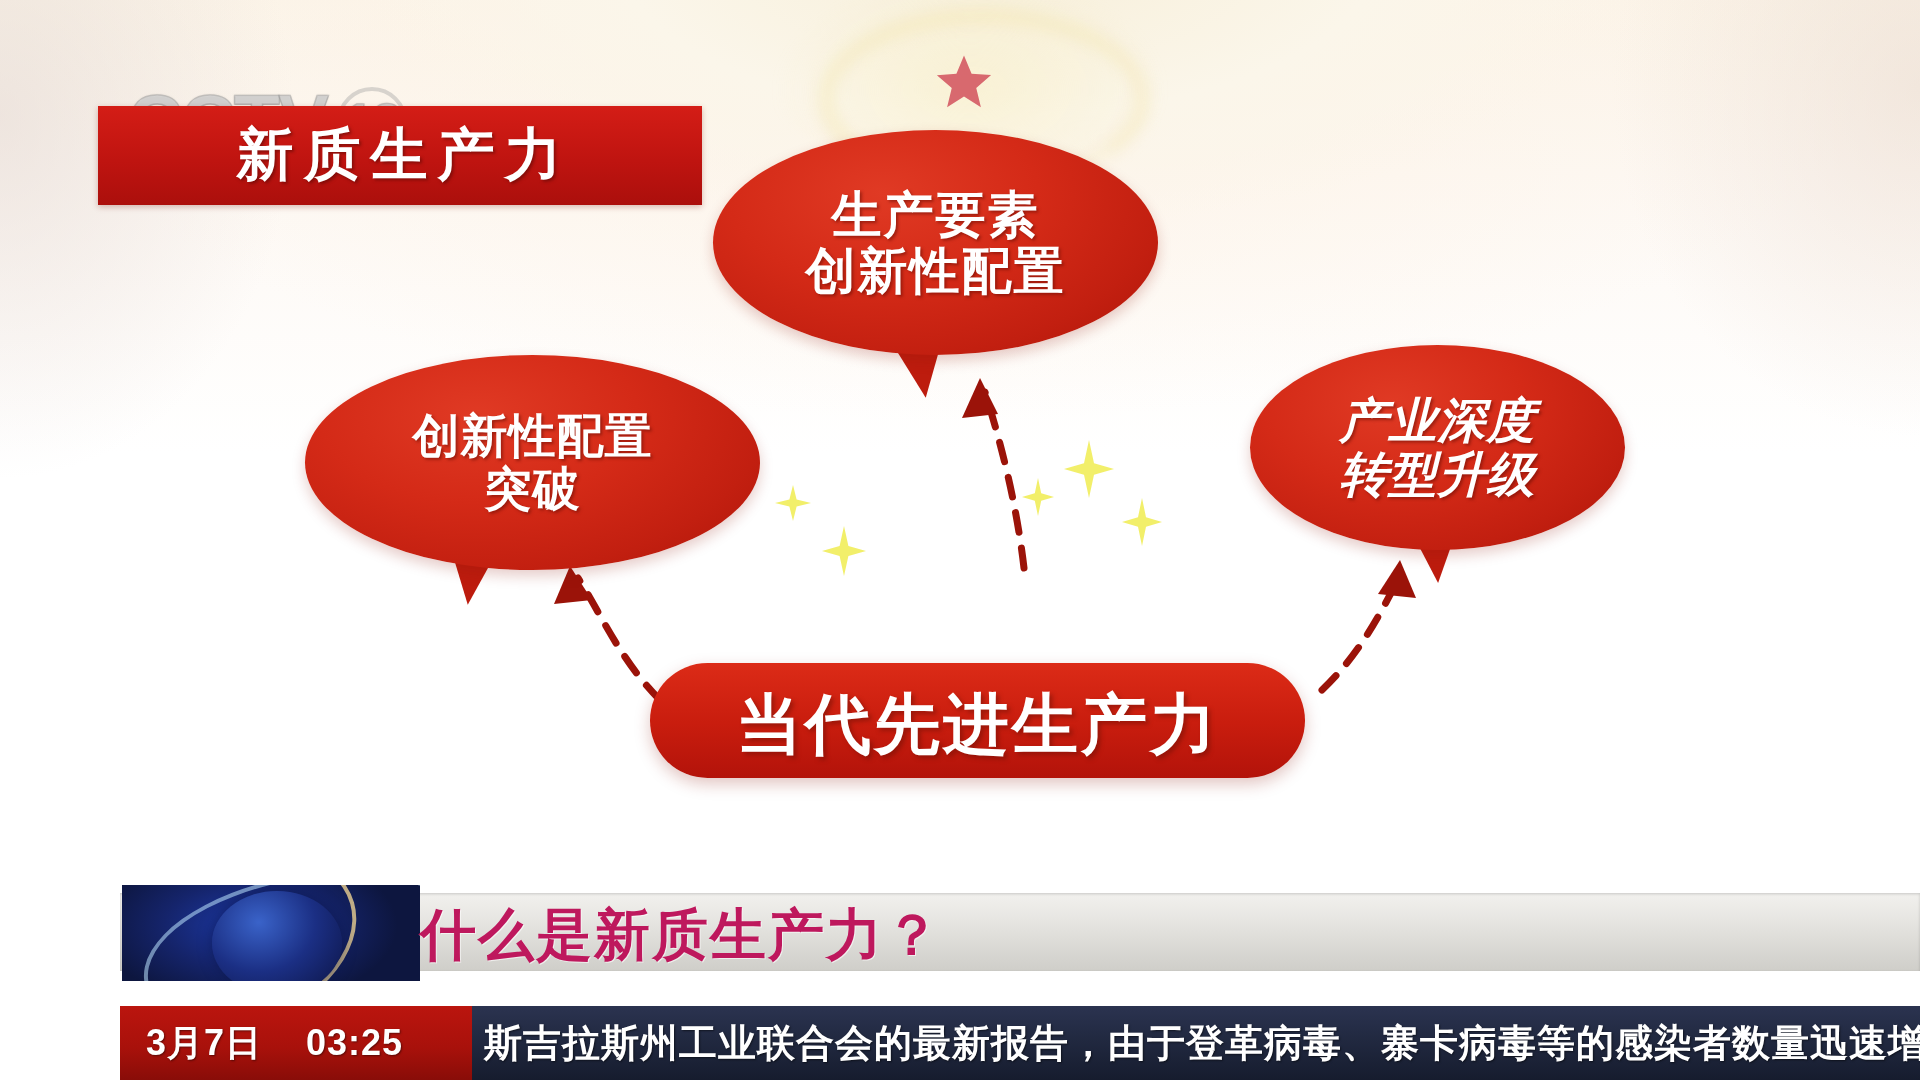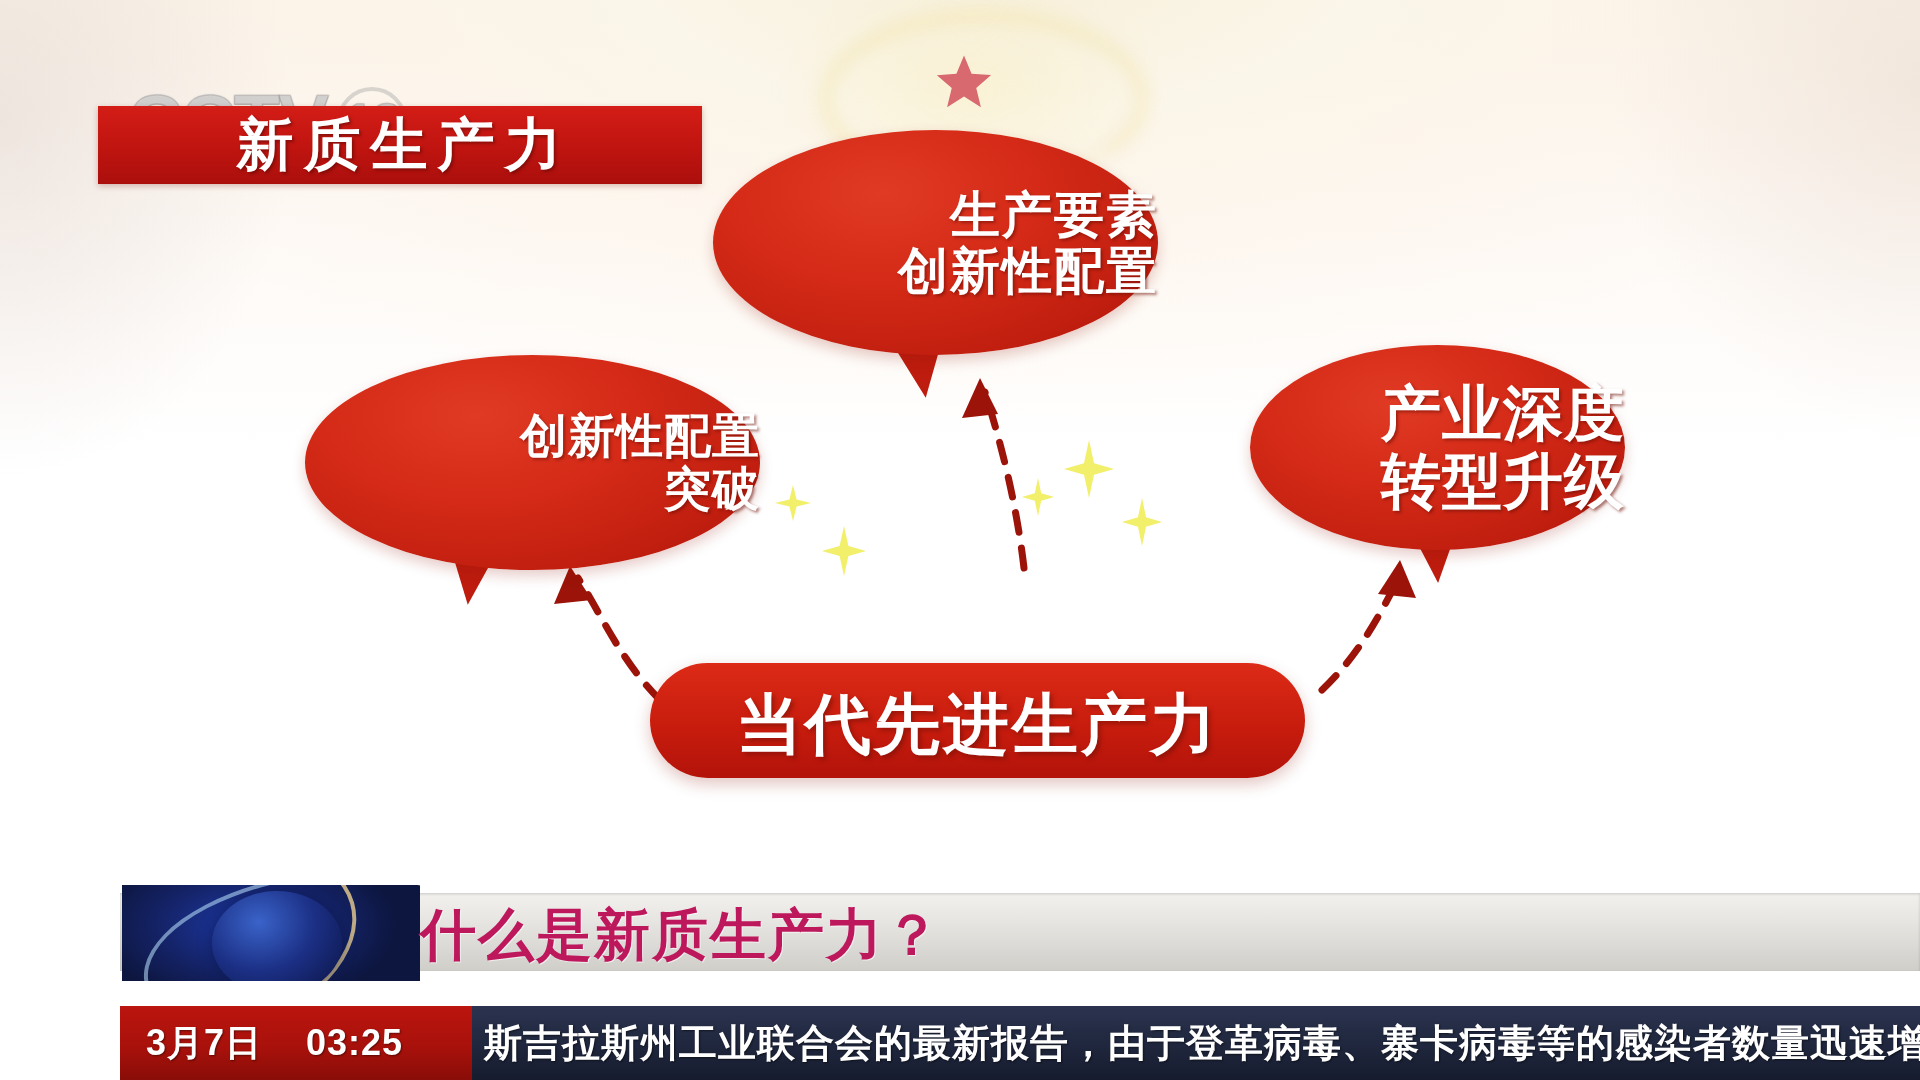--- a/index.html
+++ b/index.html
@@ -57,42 +57,42 @@
   }
   .wm-num{
     display:inline-flex;align-items:center;justify-content:center;
     width:62px;height:62px;border-radius:50%;
     border:4px solid rgba(160,160,160,.40);
     font-size:54px;margin-left:6px;
   }
 
   
   .title-banner{
-    position:absolute;left:98px;top:106px;width:604px;height:78px;
+    position:absolute;left:98px;top:106px;width:604px;height:99px;
     background:linear-gradient(180deg,#d41d16 0%,#bf1410 55%,#ab0f0c 100%);
     box-shadow:0 2px 6px rgba(120,20,10,.28);
   }
   .title-banner .tb-text{
     position:absolute;inset:0;
     display:flex;align-items:center;justify-content:center;
     color:#fff;font-size:57px;font-weight:bold;letter-spacing:10px;
     text-shadow:2px 2px 3px rgba(90,10,6,.55);
     padding-left:8px;
   }
 
   
   .bubble{position:absolute;}
   .bubble .body{
     position:absolute;inset:0;border-radius:50%;
     background:radial-gradient(ellipse at 38% 28%, #e03a24 0%, #d42a17 40%, #c21f10 72%, #ad1408 100%);
     box-shadow:0 6px 14px rgba(140,25,10,.22);
   }
   .bubble .txt{
     position:absolute;inset:0;
-    display:flex;flex-direction:column;align-items:flex-end;justify-content:center;
+    display:flex;flex-direction:column;align-items:center;justify-content:center;
     color:#fff;font-weight:bold;line-height:1.12;white-space:nowrap;
     text-shadow:2px 2px 3px rgba(110,15,6,.55);
   }
   .tail{
     position:absolute;width:0;height:0;
   }
 
   
   #bubble-top{left:713px;top:130px;width:445px;height:225px;}
   #bubble-top .txt{font-size:50px;letter-spacing:2px;}
@@ -108,21 +108,21 @@
   #bubble-left .txt{font-size:47px;letter-spacing:1px;}
   #bubble-left .tail{
     left:140px;top:188px;
     border-left:26px solid transparent;border-right:26px solid transparent;
     border-top:62px solid #bd1c0e;
     transform:rotate(6deg);
   }
 
   
   #bubble-right{left:1250px;top:345px;width:375px;height:205px;}
-  #bubble-right .txt{font-size:60px;letter-spacing:1px;}
+  #bubble-right .txt{font-size:48px;letter-spacing:1px;font-style:italic;}
   #bubble-right .tail{
     left:160px;top:178px;
     border-left:26px solid transparent;border-right:26px solid transparent;
     border-top:60px solid #bd1c0e;
     transform:rotate(-4deg);
   }
 
   
   .mid-text{
     position:absolute;left:812px;top:572px;

